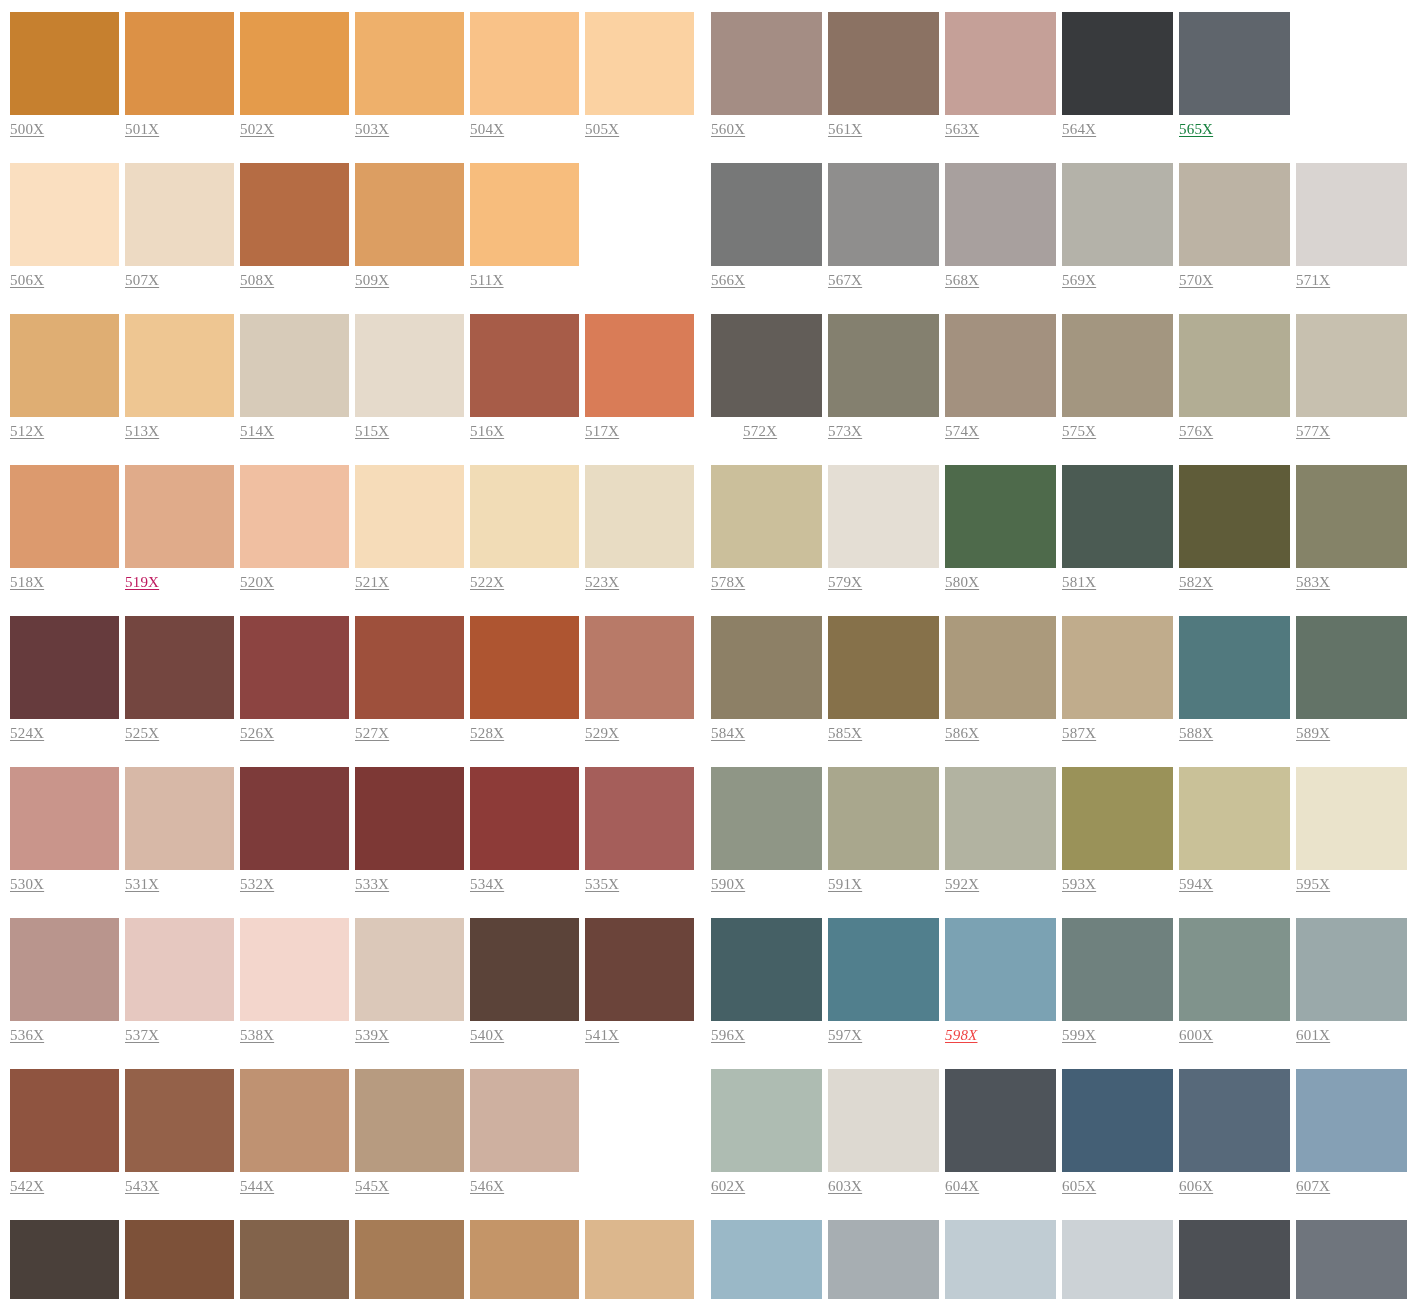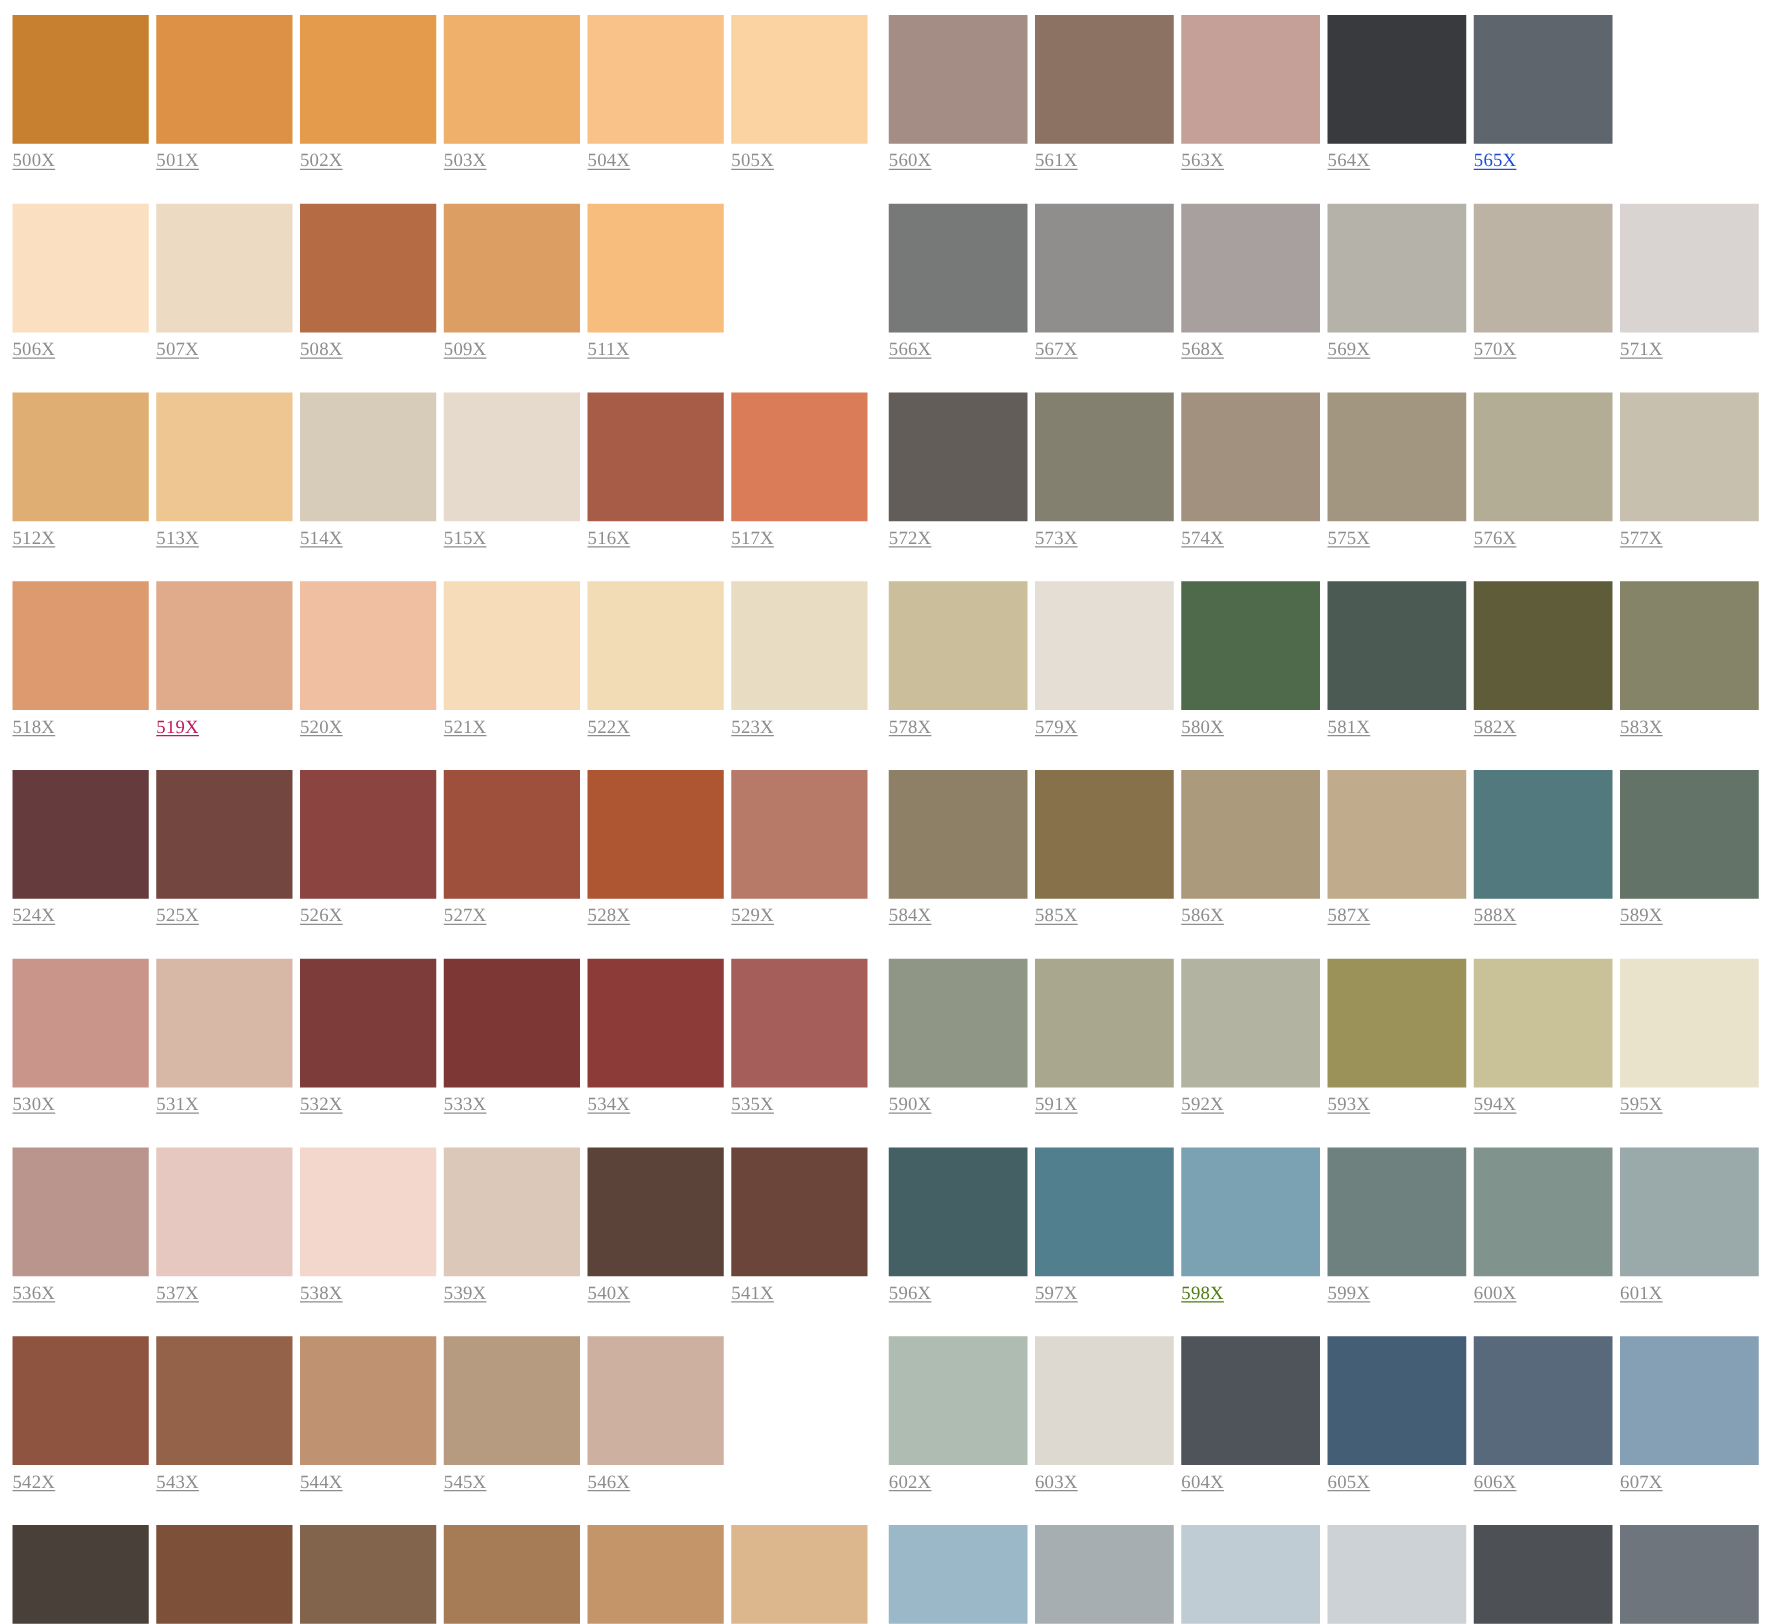--- a/index.html
+++ b/index.html
@@ -310,21 +310,21 @@
         <div class="swatch-cell">
           <div class="swatch-chip" style="background-color: rgb(197, 160, 152);"></div>
           <a class="swatch-label" style="color: rgb(141, 141, 141);">563X</a>
         </div>
         <div class="swatch-cell">
           <div class="swatch-chip" style="background-color: rgb(56, 58, 61);"></div>
           <a class="swatch-label" style="color: rgb(141, 141, 141);">564X</a>
         </div>
         <div class="swatch-cell">
           <div class="swatch-chip" style="background-color: rgb(95, 101, 108);"></div>
-          <a class="swatch-label" style="color: #1d4ed8;">565X</a>
+          <a class="swatch-label" style="color: #15803d;">565X</a>
         </div>
       </div>
       <div class="swatch-row">
         <div class="swatch-cell">
           <div class="swatch-chip" style="background-color: rgb(119, 120, 120);"></div>
           <a class="swatch-label" style="color: rgb(141, 141, 141);">566X</a>
         </div>
         <div class="swatch-cell">
           <div class="swatch-chip" style="background-color: rgb(143, 142, 141);"></div>
           <a class="swatch-label" style="color: rgb(141, 141, 141);">567X</a>
@@ -342,21 +342,21 @@
           <a class="swatch-label" style="color: rgb(141, 141, 141);">570X</a>
         </div>
         <div class="swatch-cell">
           <div class="swatch-chip" style="background-color: rgb(217, 212, 209);"></div>
           <a class="swatch-label" style="color: rgb(141, 141, 141);">571X</a>
         </div>
       </div>
       <div class="swatch-row">
         <div class="swatch-cell">
           <div class="swatch-chip" style="background-color: rgb(98, 93, 88);"></div>
-          <a class="swatch-label" style="color: rgb(141, 141, 141);">572X</a>
+          <a class="swatch-label" style="color: rgb(141, 141, 141); margin-left: 32px;">572X</a>
         </div>
         <div class="swatch-cell">
           <div class="swatch-chip" style="background-color: rgb(132, 128, 111);"></div>
           <a class="swatch-label" style="color: rgb(141, 141, 141);">573X</a>
         </div>
         <div class="swatch-cell">
           <div class="swatch-chip" style="background-color: rgb(163, 145, 127);"></div>
           <a class="swatch-label" style="color: rgb(141, 141, 141);">574X</a>
         </div>
         <div class="swatch-cell">
@@ -454,21 +454,21 @@
         <div class="swatch-cell">
           <div class="swatch-chip" style="background-color: rgb(69, 96, 101);"></div>
           <a class="swatch-label" style="color: rgb(141, 141, 141);">596X</a>
         </div>
         <div class="swatch-cell">
           <div class="swatch-chip" style="background-color: rgb(81, 127, 141);"></div>
           <a class="swatch-label" style="color: rgb(141, 141, 141);">597X</a>
         </div>
         <div class="swatch-cell">
           <div class="swatch-chip" style="background-color: rgb(123, 162, 179);"></div>
-          <a class="swatch-label" style="color: #4d7c0f;">598X</a>
+          <a class="swatch-label" style="color: #ef4444; font-style: italic;">598X</a>
         </div>
         <div class="swatch-cell">
           <div class="swatch-chip" style="background-color: rgb(111, 129, 126);"></div>
           <a class="swatch-label" style="color: rgb(141, 141, 141);">599X</a>
         </div>
         <div class="swatch-cell">
           <div class="swatch-chip" style="background-color: rgb(128, 147, 140);"></div>
           <a class="swatch-label" style="color: rgb(141, 141, 141);">600X</a>
         </div>
         <div class="swatch-cell">

